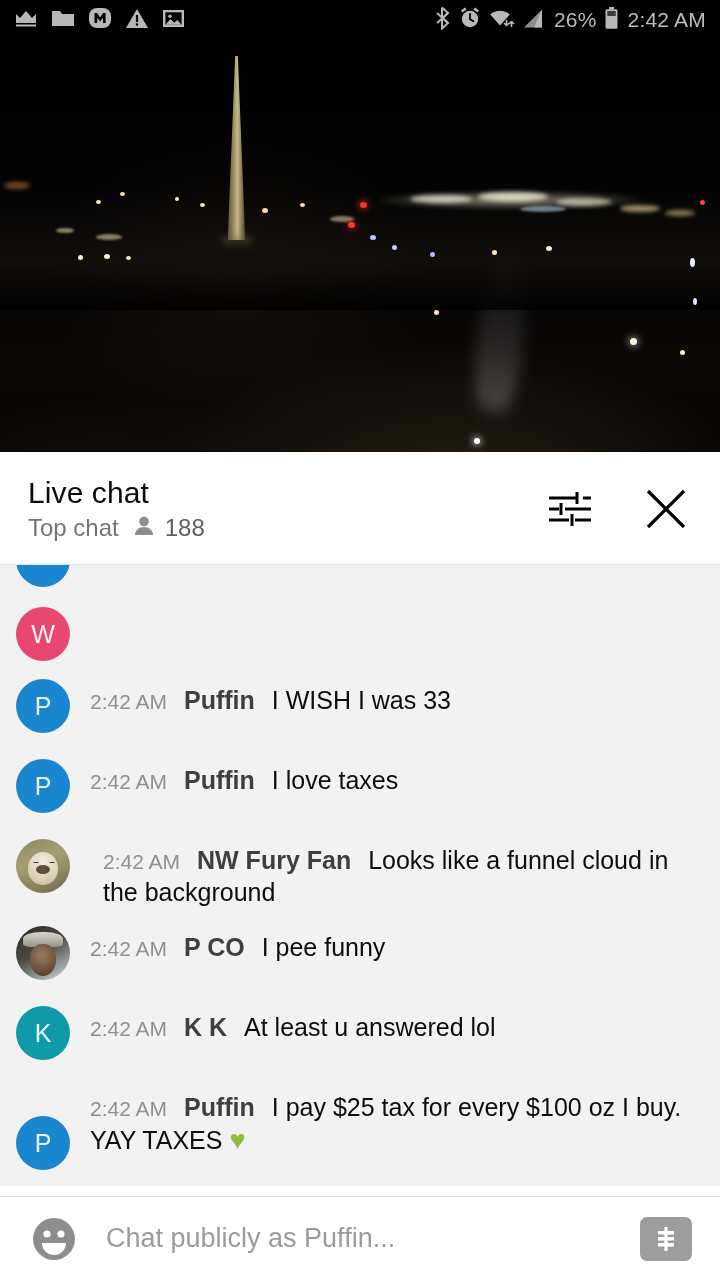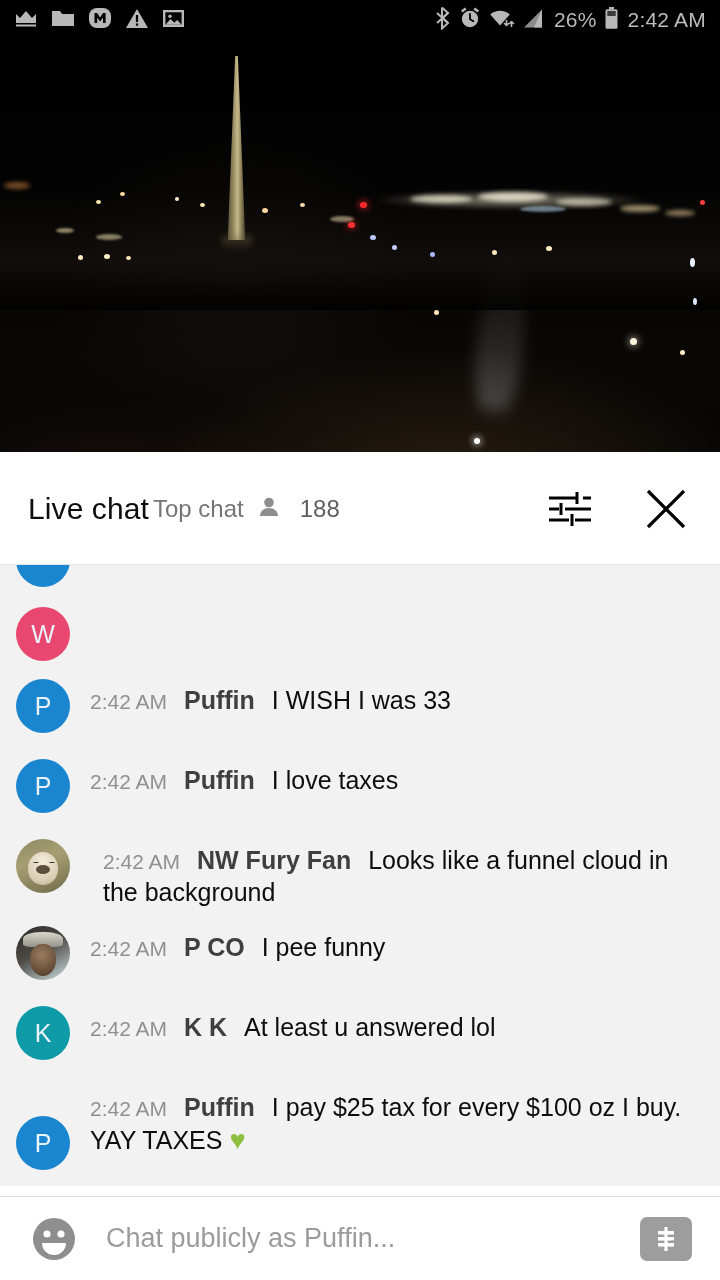--- a/index.html
+++ b/index.html
@@ -67,25 +67,25 @@
     background:radial-gradient(ellipse at center, rgba(255,246,214,.55), rgba(255,240,200,0) 70%);
     filter:blur(2px);
   }
 
   
   .chat-header{
     position:absolute; left:0; top:453px; width:720px; height:112px;
     background:#fff; display:flex; align-items:center; padding:0 28px;
     border-bottom:1px solid #e4e4e4;
   }
-  .ch-text{ display:flex; gap:4px; }
+  .ch-text{ display:flex; flex-direction:column; gap:4px; }
   .ch-title{ font-size:30px; color:#0d0d0d; font-weight:400; letter-spacing:.1px; }
   .ch-sub{ display:flex; align-items:center; gap:14px; }
   .ch-subtitle{ font-size:24px; color:#757575; }
-  .ch-viewers{ display:flex; align-items:flex-end; gap:20px; }
+  .ch-viewers{ display:flex; align-items:flex-end; gap:10px; }
   .ch-count{ font-size:24px; color:#606060; }
   .ch-actions{ margin-left:auto; display:flex; align-items:center; gap:44px; }
   .icon-btn{ display:flex; align-items:center; justify-content:center; width:52px; height:52px; cursor:pointer; }
 
   
   .chat-list{
     position:absolute; left:0; top:565px; width:720px; height:621px;
     background:#f2f2f2; overflow:hidden;
   }
   .msg{ display:flex; padding:0 16px; margin-bottom:2px; }

